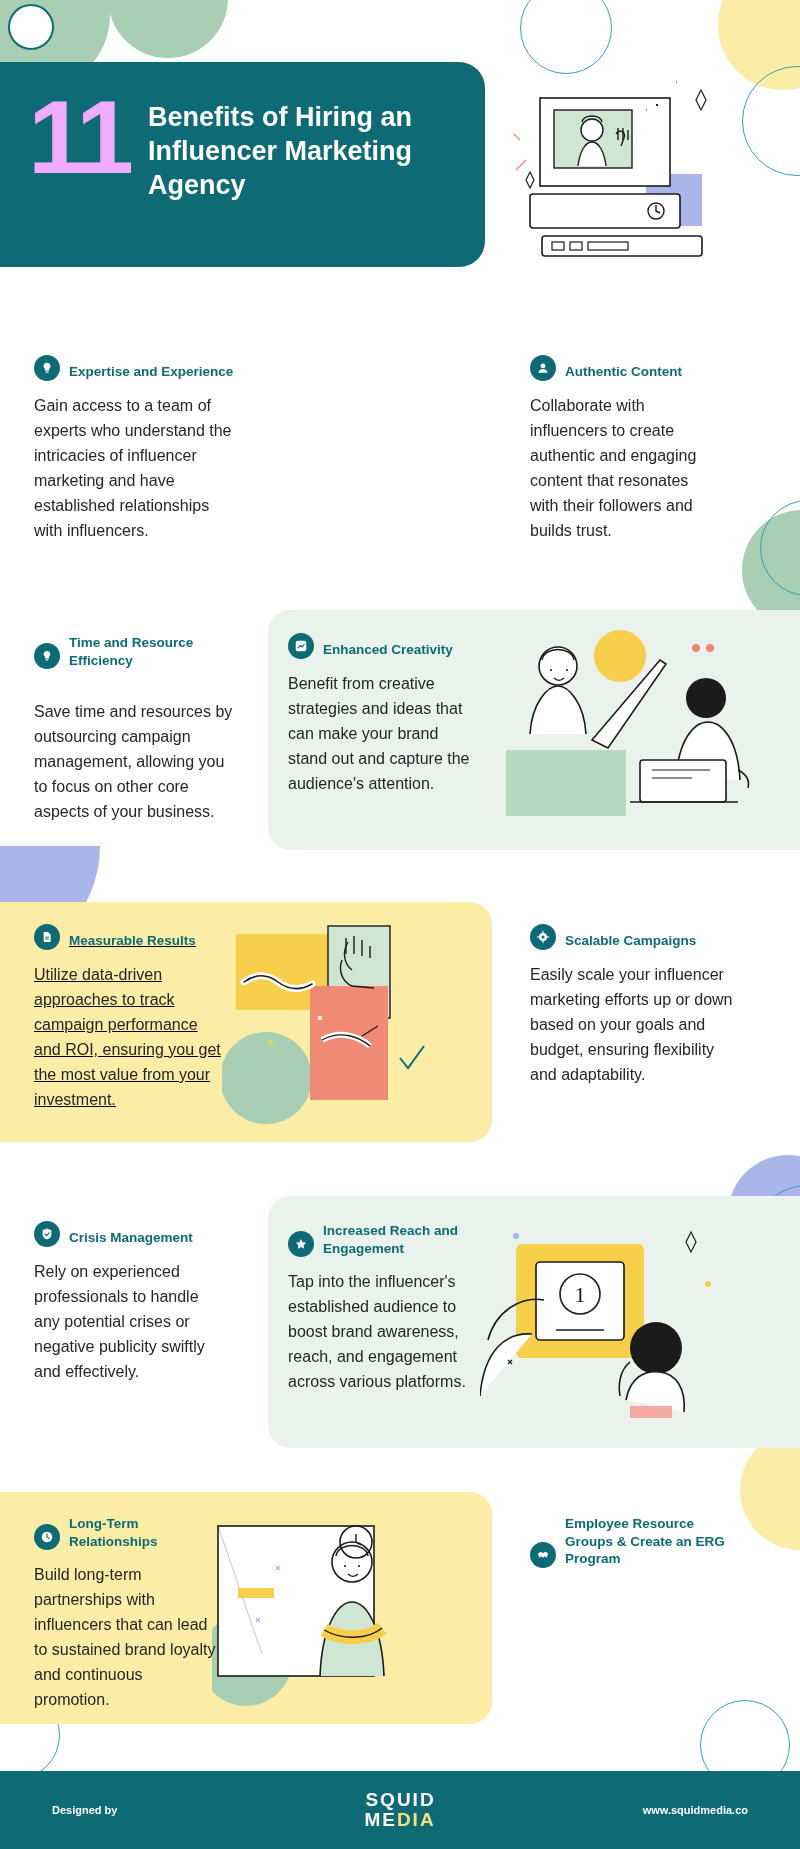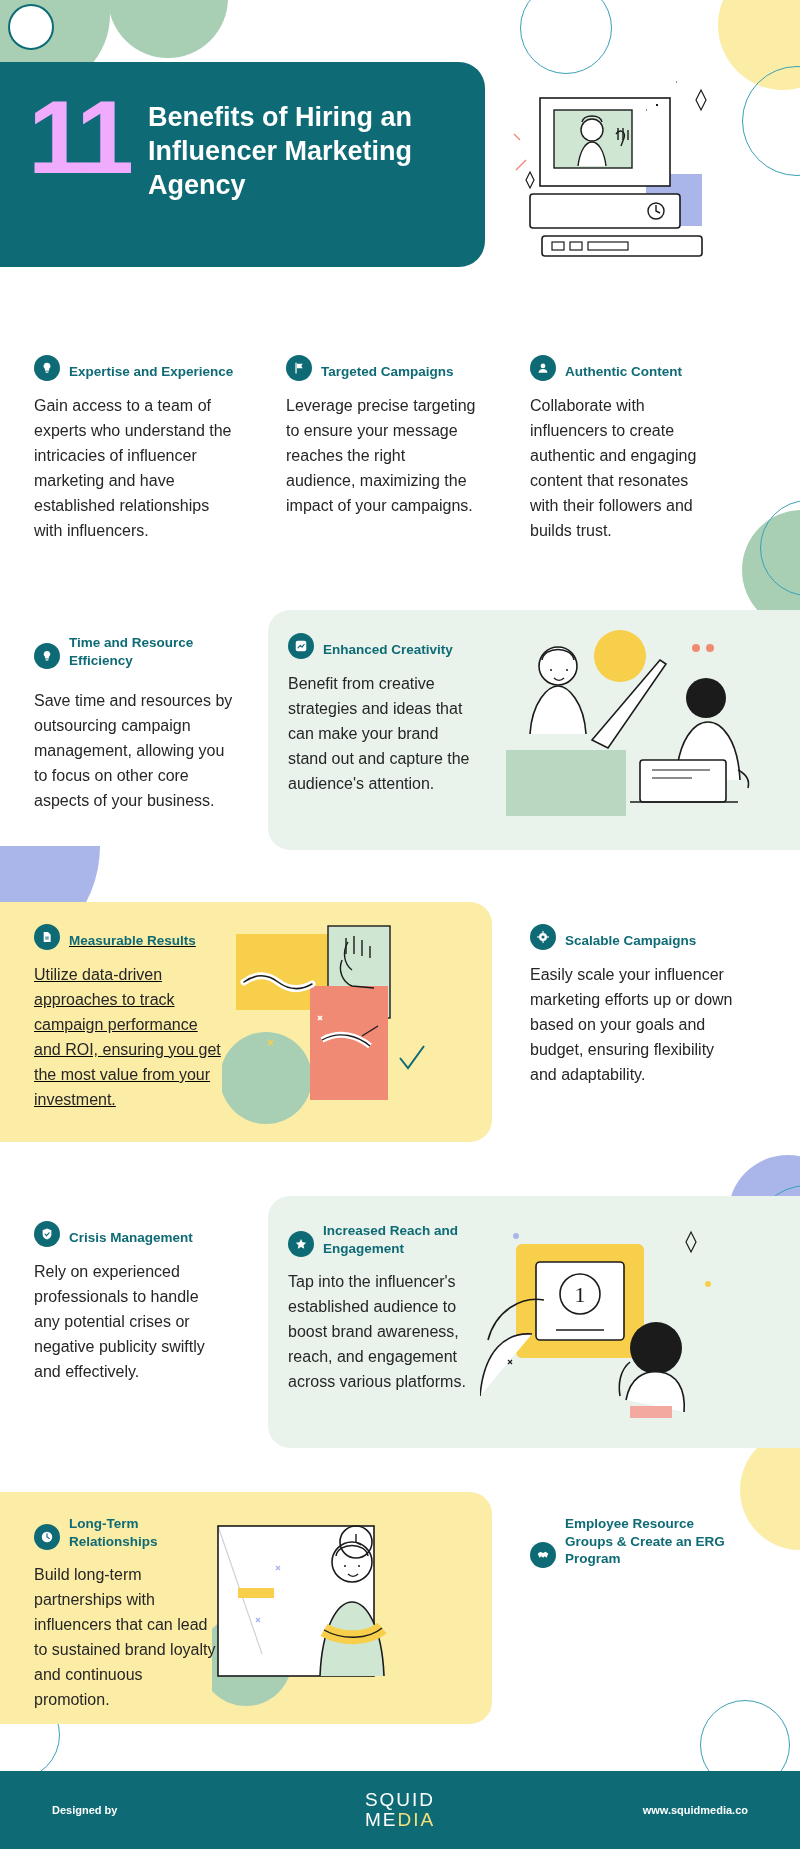--- a/index.html
+++ b/index.html
@@ -94,23 +94,23 @@
     color: #ffffff;
     font-size: 11px;
     font-weight: bold;
     position: absolute;
     left: 52px;
   }
   #footer-logo {
     position: absolute;
     left: 50%;
     transform: translateX(-50%);
-    text-align: center;
+    text-align: right;
     color: #ffffff;
-    font-weight: normal;
+    font-weight: bold;
     letter-spacing: 2px;
     line-height: 1.05;
   }
   #footer-logo .l1 { font-size: 19px; }
   #footer-logo .l2 { font-size: 19px; }
   #footer-logo .l2 .a { color: #f5e07a; }
   #footer-right {
     position: absolute;
     right: 52px;
     color: #ffffff;
@@ -272,32 +272,20 @@
         <svg width="14" height="14" viewBox="0 0 16 16">
             <path d="M8 2a4 4 0 00-2.3 7.3V11h4.6V9.3A4 4 0 008 2z" fill="#fff"></path>
             <rect x="6.2" y="12" width="3.6" height="1.3" rx="0.6" fill="#fff"></rect>
           </svg>
       </span>
       <span class="item-title">Expertise and Experience</span>
     </div>
     <div class="item-desc">Gain access to a team of experts who understand the intricacies of influencer marketing and have established relationships with influencers.</div>
   </div>
 
-  <div class="item" style="left:286px; top:354px; width:190px;">
-    <div class="item-head">
-      <span class="badge">
-        <svg width="14" height="14" viewBox="0 0 16 16">
-            <path d="M4.6 2.4v11.2" stroke="#fff" stroke-width="1.4" stroke-linecap="round"></path>
-            <path d="M5.6 3.2h6.6l-1.6 2.6 1.6 2.6H5.6z" fill="#fff"></path>
-          </svg>
-      </span>
-      <span class="item-title">Targeted Campaigns</span>
-    </div>
-    <div class="item-desc">Leverage precise targeting to ensure your message reaches the right audience, maximizing the impact of your campaigns.</div>
-  </div>
 
   <div class="item" style="left:530px; top:354px; width:190px;">
     <div class="item-head">
       <span class="badge">
         <svg width="14" height="14" viewBox="0 0 16 16">
             <circle cx="8" cy="5.6" r="2.7" fill="#fff"></circle>
             <path d="M2.9 13.4c0-2.8 2.3-4.4 5.1-4.4s5.1 1.6 5.1 4.4z" fill="#fff"></path>
           </svg>
       </span>
       <span class="item-title">Authentic Content</span>
@@ -308,21 +296,21 @@
   <div class="item" style="left:34px; top:632px; width:200px;">
     <div class="item-head">
       <span class="badge">
         <svg width="14" height="14" viewBox="0 0 16 16">
             <path d="M8 2.2a3.8 3.8 0 00-2.2 6.9V10.8h4.4V9.1A3.8 3.8 0 008 2.2z" fill="#fff"></path>
             <rect x="6.3" y="11.8" width="3.4" height="1.2" rx="0.6" fill="#fff"></rect>
           </svg>
       </span>
       <span class="item-title">Time and Resource Efficiency</span>
     </div>
-    <div class="item-desc" style="margin-top:20px;">Save time and resources by outsourcing campaign management, allowing you to focus on other core aspects of your business.</div>
+    <div class="item-desc" style="margin-top:31px;">Save time and resources by outsourcing campaign management, allowing you to focus on other core aspects of your business.</div>
   </div>
 
   <div class="item" style="left:288px; top:632px; width:190px;">
     <div class="item-head">
       <span class="badge">
         <svg width="14" height="14" viewBox="0 0 16 16">
             <rect x="2" y="2" width="12" height="12" rx="2.4" fill="#fff"></rect>
             <path d="M4.6 10.2l2.6-2.8 2 1.8 2.4-3" stroke="#0e6b75" stroke-width="1.3" fill="none" stroke-linecap="round" stroke-linejoin="round"></path>
           </svg>
       </span>

